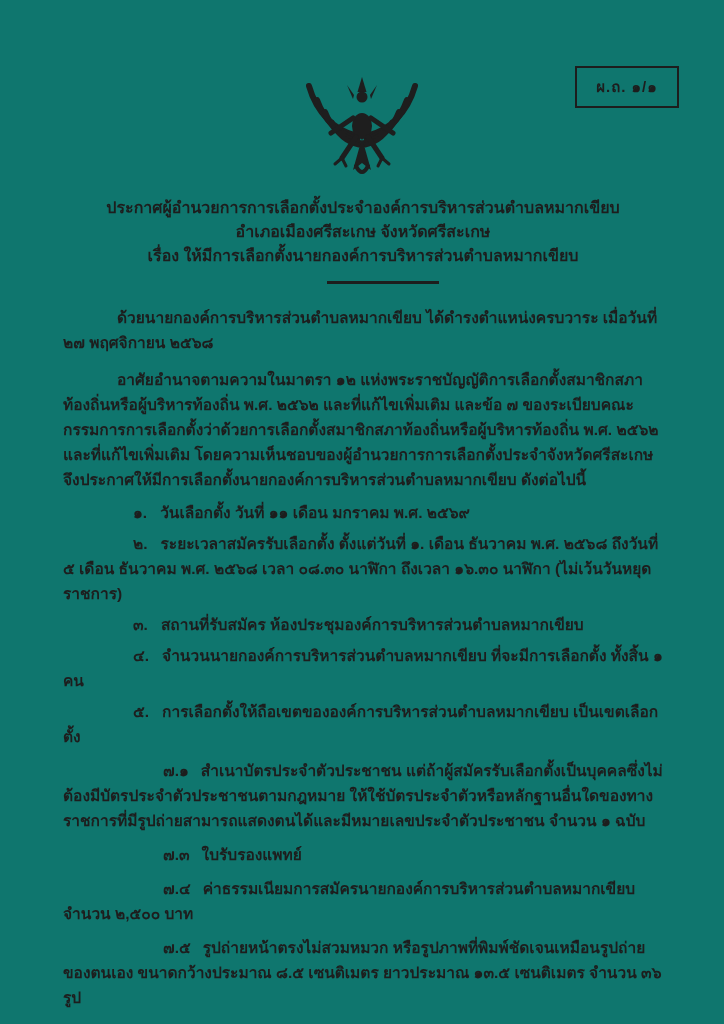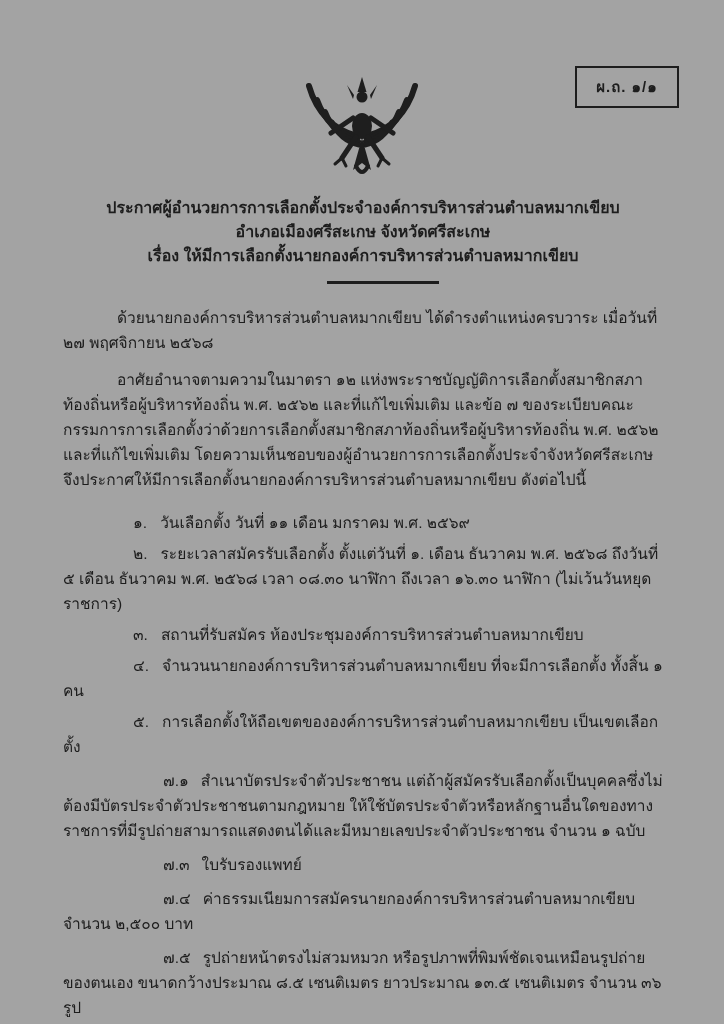--- a/index.html
+++ b/index.html
@@ -1,19 +1,19 @@
 <!DOCTYPE html>
 <html lang="th"><head>
 <meta charset="utf-8">
 <style>
   html,body{margin:0;padding:0;background:#ffffff;}
   .page{
     position:relative;
     width:724px;height:1024px;
-    background:#a3a3a3;
+    background:#0f766e;
     color:#1d1d1d;
     font-family:"Liberation Sans","DejaVu Sans",sans-serif;
     overflow:hidden;
   }
   .form-code{
     position:absolute;top:66px;left:575px;
     width:100px;height:38px;
     border:2px solid #1d1d1d;
     display:flex;align-items:center;justify-content:center;
     font-size:15px;font-weight:700;letter-spacing:1px;
@@ -26,27 +26,27 @@
     position:absolute;top:196px;left:63px;width:600px;
   }
   .titles{text-align:center;font-weight:700;font-size:16px;line-height:24px;}
   .divider{
     width:112px;height:0;
     border-top:3px solid #1d1d1d;
     margin:13px auto 0 auto;
     transform:translateX(20px);
   }
   .para,.item,.subitem{
-    margin:0;font-size:15.5px;line-height:25px;font-weight:400;
+    margin:0;font-size:15.5px;line-height:25px;font-weight:700;
     text-align:left;
   }
   .p1{margin-top:21px;text-indent:54px;}
   .p2{margin-top:12px;text-indent:54px;}
   .item{margin-top:6px;text-indent:70px;}
-  .item-first{margin-top:18px;}
+  .item-first{margin-top:8px;}
   .subitem{margin-top:9px;text-indent:100px;}
   .no{margin-right:13px;}
   .subno{margin-right:12px;}
 </style>
 </head>
 <body>
 
 <div class="page">
 
   <div class="form-code">ผ.ถ. ๑/๑</div>

